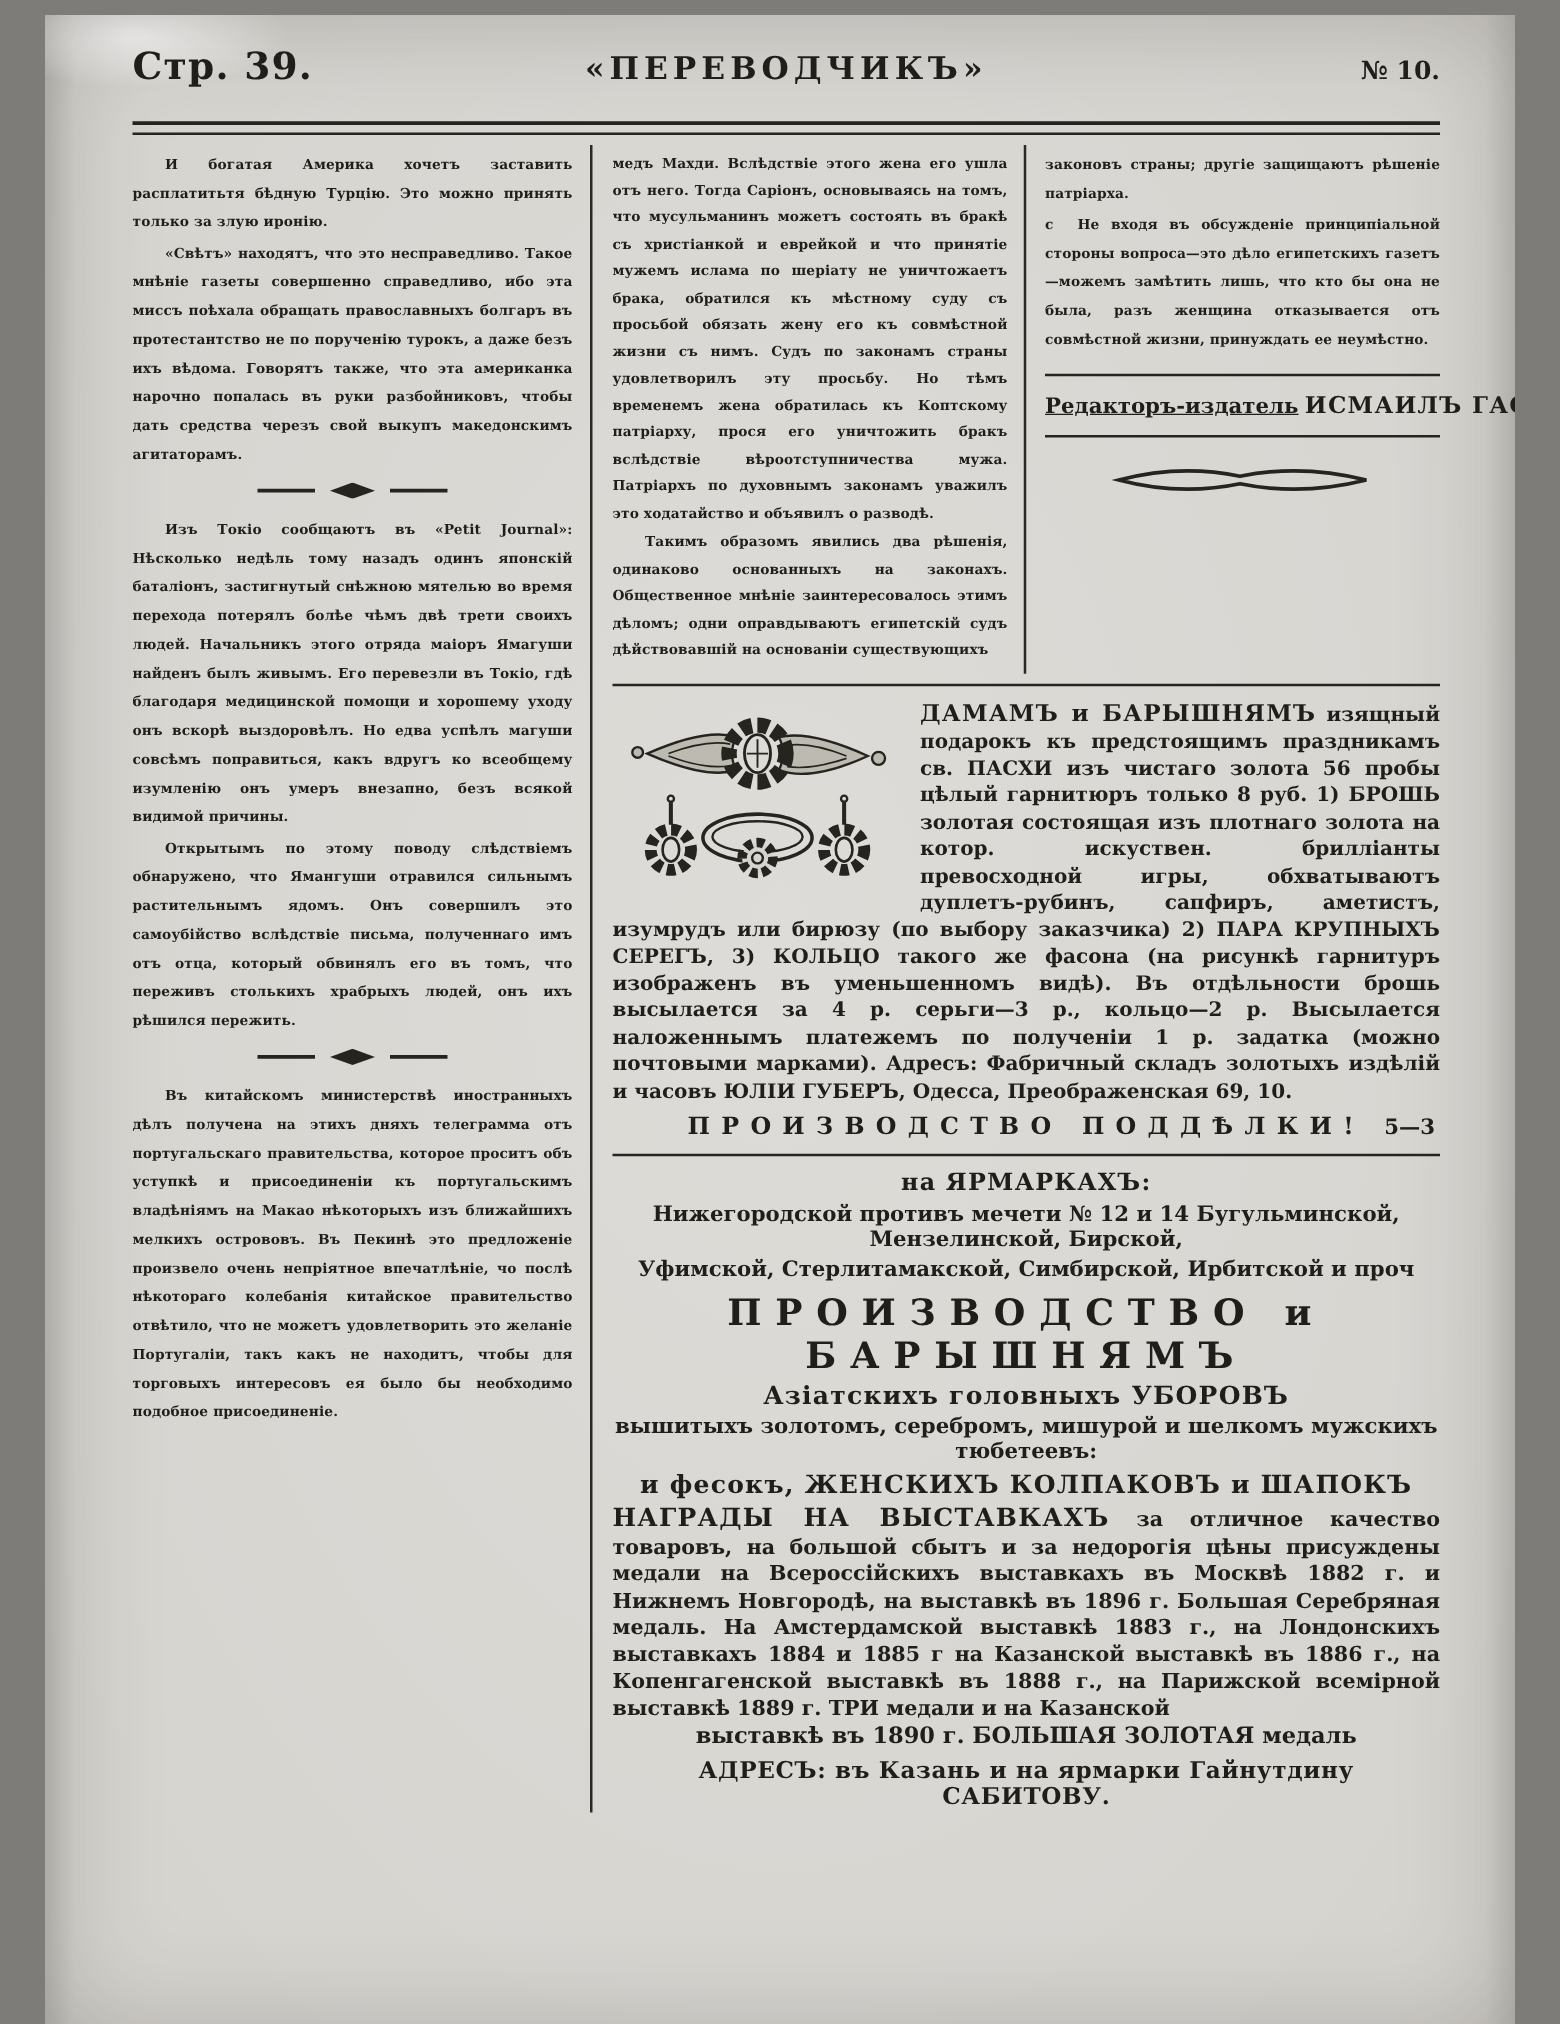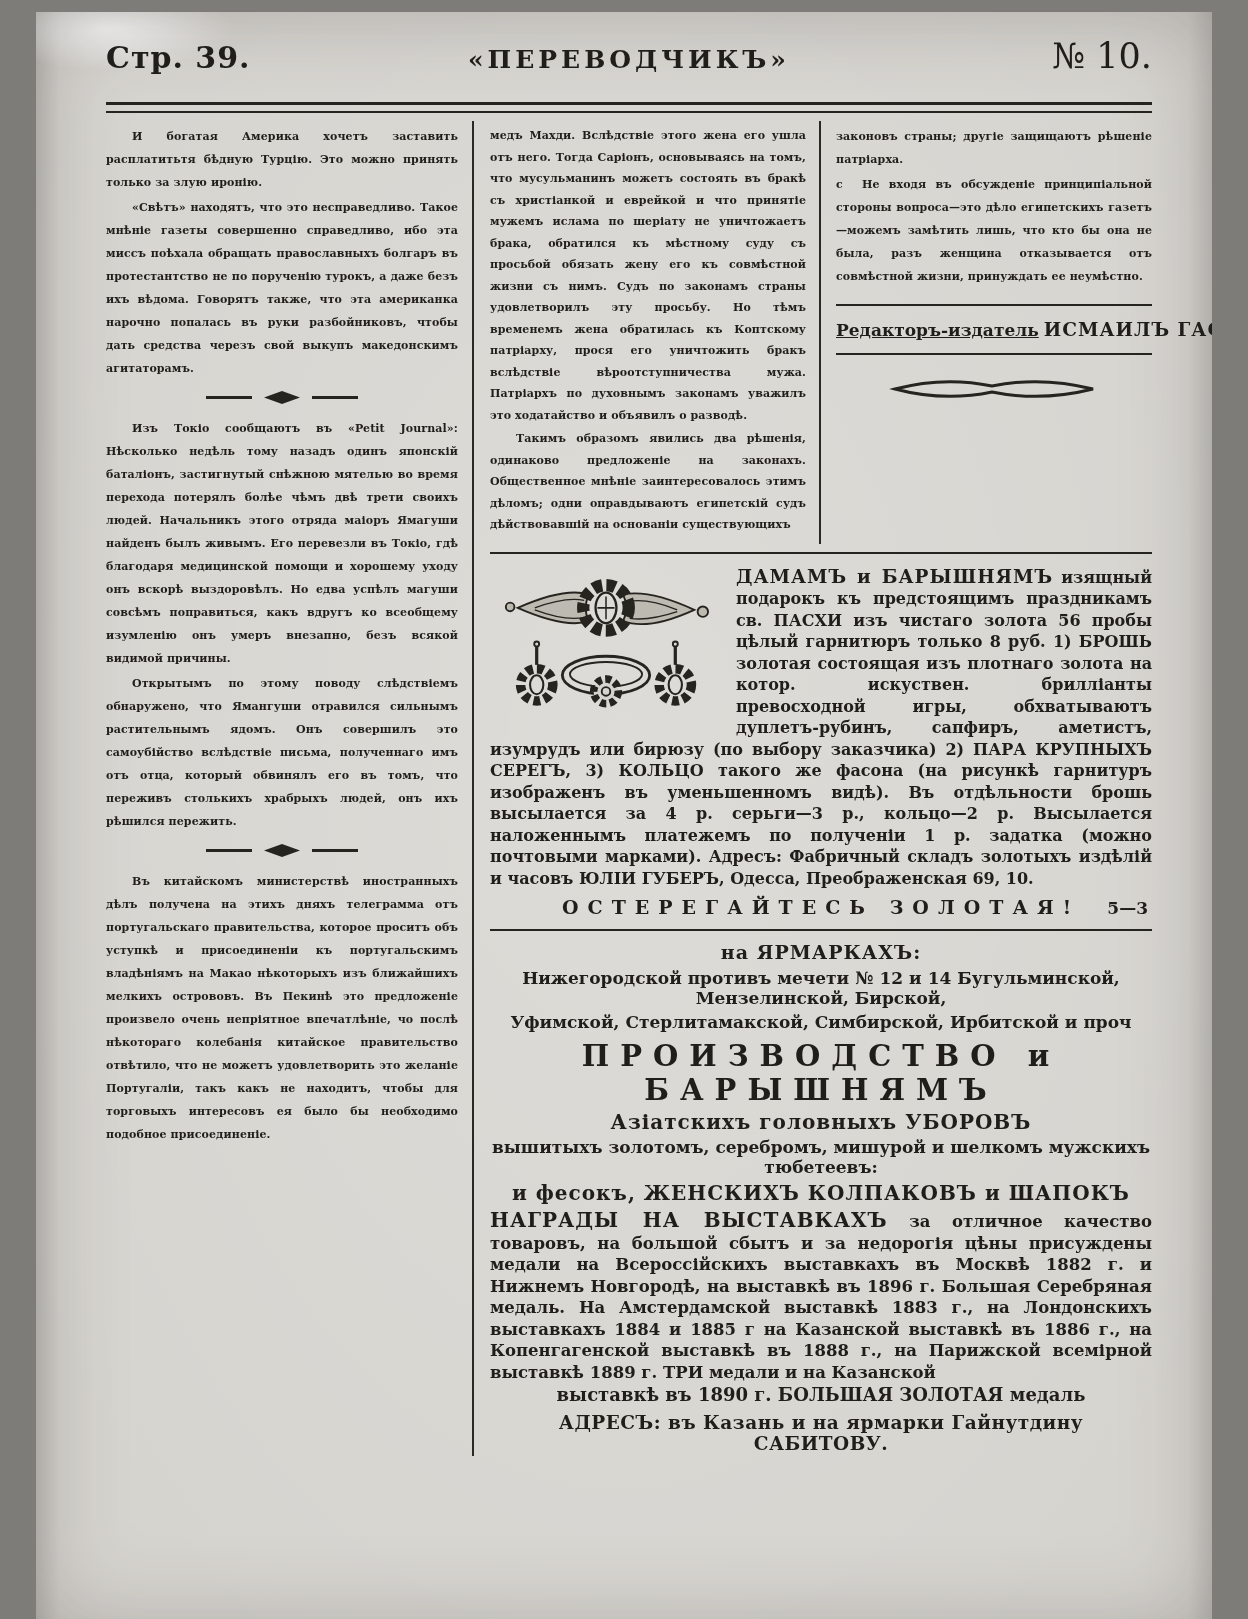--- a/index.html
+++ b/index.html
@@ -15,21 +15,21 @@
     box-shadow: inset 0 0 90px rgba(55,52,46,.28);
     overflow:hidden;
     color:#201e1a;
     font-family:"DejaVu Serif","Liberation Serif",serif;
   }
   .inner{padding:24px 60px 0 70px;}
   
   .mast{display:flex;align-items:baseline;}
   .mast .pgno{font-size:30px;font-weight:bold;letter-spacing:1px;width:260px;}
   .mast .title{flex:1;text-align:center;font-size:25px;font-weight:bold;letter-spacing:4px;}
-  .mast .issue{width:260px;text-align:right;font-size:35px;font-weight:normal;}
+  .mast .issue{width:260px;text-align:right;font-size:20px;font-weight:bold;}
   .double-rule{margin-top:26px;height:6px;border-top:3px solid #26241f;border-bottom:2px solid #26241f;}
   
   .content{display:flex;align-items:stretch;margin-top:8px;}
   .col-left{width:352px;padding:4px 14px 0 0;border-right:2px solid #2b2924;}
   .main{flex:1;padding-left:16px;min-width:0;}
   .two-col{display:flex;align-items:stretch;}
   .col-mid{width:50%;box-sizing:border-box;padding:4px 13px 6px 0;border-right:2px solid #2b2924;}
   .col-right{flex:1;padding:4px 0 0 15px;min-width:0;}
   p.body{font-size:11px;line-height:23px;font-weight:bold;text-align:justify;margin:0 0 2px;text-indent:26px;letter-spacing:.1px;}
   .col-mid p.body{line-height:21.5px;}
@@ -106,21 +106,21 @@
 
         <p class="body">Въ китайскомъ министерствѣ иностранныхъ дѣлъ получена на этихъ дняхъ телеграмма отъ португальскаго правительства, которое проситъ объ уступкѣ и присоединеніи къ португальскимъ владѣніямъ на Макао нѣкоторыхъ изъ ближайшихъ мелкихъ острововъ. Въ Пекинѣ это предложеніе произвело очень непріятное впечатлѣніе, чо послѣ нѣкотораго колебанія китайское правительство отвѣтило, что не можетъ удовлетворить это желаніе Португаліи, такъ какъ не находитъ, чтобы для торговыхъ интересовъ ея было бы необходимо подобное присоединеніе.</p>
 
       </div>
 
       <div class="main">
 
         <div class="two-col">
           <div class="col-mid">
             <p class="body noindent">медъ Махди. Вслѣдствіе этого жена его ушла отъ него. Тогда Саріонъ, основываясь на томъ, что мусульманинъ можетъ состоять въ бракѣ съ христіанкой и еврейкой и что принятіе мужемъ ислама по шеріату не уничтожаетъ брака, обратился къ мѣстному суду съ просьбой обязать жену его къ совмѣстной жизни съ нимъ. Судъ по законамъ страны удовлетворилъ эту просьбу. Но тѣмъ временемъ жена обратилась къ Коптскому патріарху, прося его уничтожить бракъ вслѣдствіе вѣроотступничества мужа. Патріархъ по духовнымъ законамъ уважилъ это ходатайство и объявилъ о разводѣ.</p>
-            <p class="body">Такимъ образомъ явились два рѣшенія, одинаково предложеніе на законахъ. Общественное мнѣніе заинтересовалось этимъ дѣломъ; одни оправдываютъ египетскій судъ дѣйствовавшій на основаніи существующихъ</p>
+            <p class="body">Такимъ образомъ явились два рѣшенія, одинаково основанныхъ на законахъ. Общественное мнѣніе заинтересовалось этимъ дѣломъ; одни оправдываютъ египетскій судъ дѣйствовавшій на основаніи существующихъ</p>
           </div>
           <div class="col-right">
             <p class="body noindent">законовъ страны; другіе защищаютъ рѣшеніе патріарха.</p>
             <p class="body noindent"><span class="stray">с</span><span>Не входя въ обсужденіе принципіальной стороны вопроса—это дѣло египетскихъ газетъ—можемъ замѣтить лишь, что кто бы она не была, разъ женщина отказывается отъ совмѣстной жизни, принуждать ее неумѣстно.</span></p>
 
             <div class="editor">
               <span class="lbl">Редакторъ-издатель</span>
               <span class="nm">ИСМАИЛЪ ГАСПРИНСКІЙ</span>
             </div>
 
@@ -156,21 +156,21 @@
             <circle class="ink" cx="188" cy="123" r="17" fill="none" stroke-width="10" stroke-dasharray="7.2 4.2"></circle>
             <ellipse class="ink" cx="188" cy="123" rx="7" ry="10" fill="none" stroke-width="2.2"></ellipse>
 
             <ellipse class="ink" cx="115" cy="113" rx="46" ry="20" fill="none" stroke-width="3"></ellipse>
             <ellipse class="ink" cx="115" cy="112" rx="38" ry="13" fill="none" stroke-width="2"></ellipse>
             <circle class="ink" cx="115" cy="130" r="13" fill="#d6d4cf" stroke-width="8" stroke-dasharray="6.4 3.6"></circle>
             <circle class="ink" cx="115" cy="130" r="4.5" fill="none" stroke-width="2"></circle>
           </svg>
           <p class="adtext"><span class="lead">ДАМАМЪ и БАРЫШНЯМЪ</span> <span>изящный подарокъ къ предстоящимъ праздникамъ св. ПАСХИ изъ чистаго золота 56 пробы цѣлый гарнитюръ только 8 руб. 1) БРОШЬ золотая состоящая изъ плотнаго золота на котор. искуствен. брилліанты превосходной игры, обхватываютъ дуплетъ-рубинъ, сапфиръ, аметистъ, изумрудъ или бирюзу (по выбору заказчика) 2) ПАРА КРУПНЫХЪ СЕРЕГЪ, 3) КОЛЬЦО такого же фасона (на рисункѣ гарнитуръ изображенъ въ уменьшенномъ видѣ). Въ отдѣльности брошь высылается за 4 р. серьги—3 р., кольцо—2 р. Высылается наложеннымъ платежемъ по полученіи 1 р. задатка (можно почтовыми марками). Адресъ: Фабричный складъ золотыхъ издѣлій и часовъ ЮЛІИ ГУБЕРЪ, Одесса, Преображенская 69, 10.</span></p>
           <div class="ad-footer">
-            <span class="warn">ОСТЕРЕГАЙТЕСЬ ЗОЛОТАЯ!</span>
+            <span class="warn">ПРОИЗВОДСТВО ПОДДѢЛКИ!</span>
             <span class="num">5—3</span>
           </div>
         </section>
 
         <hr class="hrule">
 
         <section class="sabitov">
           <div class="sab-fairs">на ЯРМАРКАХЪ:</div>
           <div class="sab-l">Нижегородской противъ мечети № 12 и 14 Бугульминской, Мензелинской, Бирской,</div>
           <div class="sab-l">Уфимской, Стерлитамакской, Симбирской, Ирбитской и проч</div>

